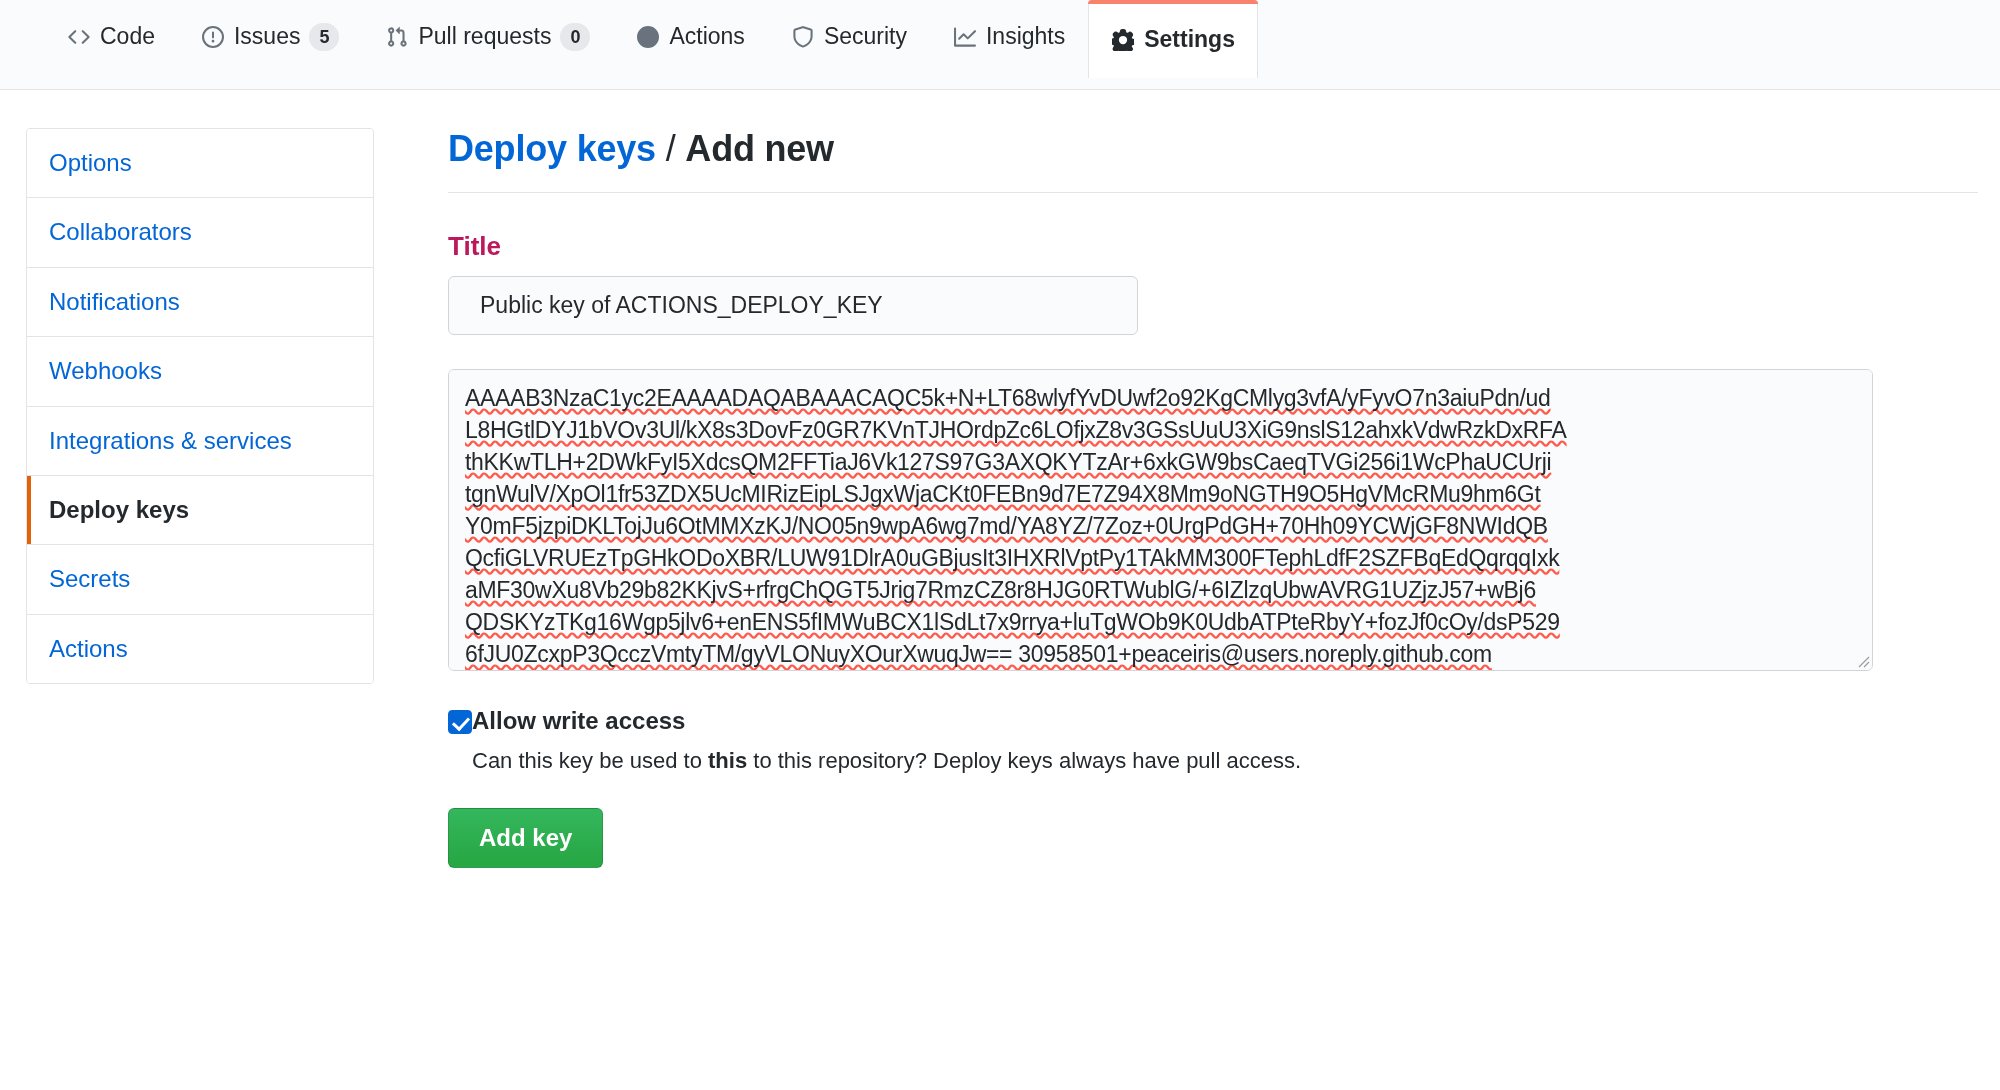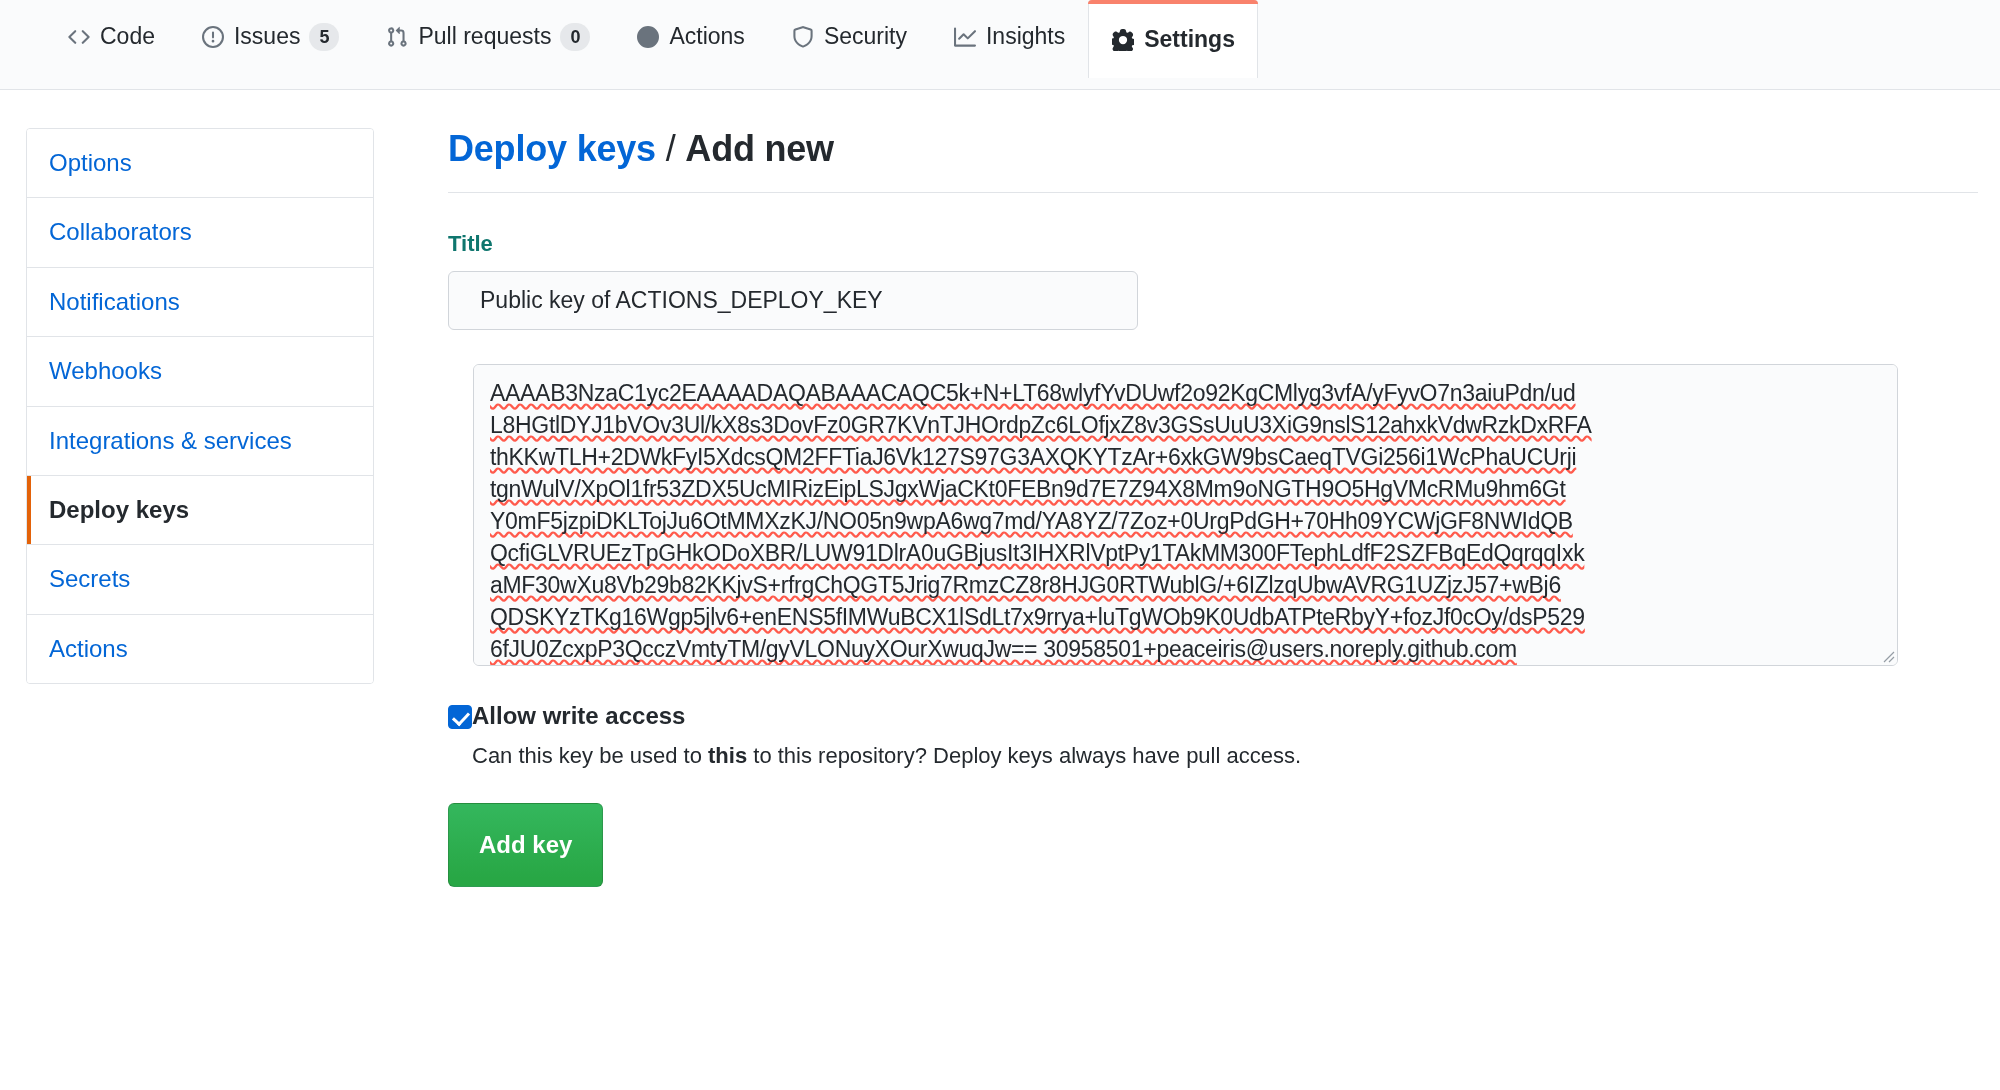--- a/index.html
+++ b/index.html
@@ -132,23 +132,23 @@
     margin: 0 0 38px 0;
   }
   .page-head a {
     color: #0366d6;
     text-decoration: none;
   }
   .head-sep { font-weight: 400; }
 
   .field-label {
     display: block;
-    font-size: 22px;
-    font-weight: 600;
-    color: #0f766e;
+    font-size: 26px;
+    font-weight: 600;
+    color: #be185d;
     margin-bottom: 14px;
   }
 
   .text-input {
     display: block;
     width: 690px;
     padding: 13px 31px;
     font-size: 23px;
     font-family: "Liberation Sans", "DejaVu Sans", sans-serif;
     color: #24292e;
@@ -158,21 +158,20 @@
     outline: none;
     line-height: 1.35;
   }
 
   .field-block { margin-bottom: 34px; }
 
   .key-wrap {
     position: relative;
     width: 1425px;
     max-width: 100%;
-    margin-left: 25px;
   }
   .key-area {
     width: 100%;
     height: 302px;
     padding: 12px 16px 12px 16px;
     background: #fafbfc;
     border: 1px solid #d1d5da;
     border-radius: 6px;
     overflow-y: scroll;
     overflow-x: hidden;
@@ -233,21 +232,21 @@
     color: #24292e;
     margin-top: 10px;
     line-height: 1.35;
   }
   .check-note b { font-weight: 600; }
 
   
   .btn-primary {
     display: inline-block;
     margin-top: 32px;
-    padding: 28px 30px;
+    padding: 16px 30px;
     font-size: 24px;
     font-weight: 600;
     font-family: "Liberation Sans", "DejaVu Sans", sans-serif;
     color: #ffffff;
     background: linear-gradient(180deg, #34b75d 0%, #28a745 90%);
     border: 1px solid rgba(27,31,35,0.18);
     border-radius: 6px;
     cursor: pointer;
     line-height: 1.1;
   }

